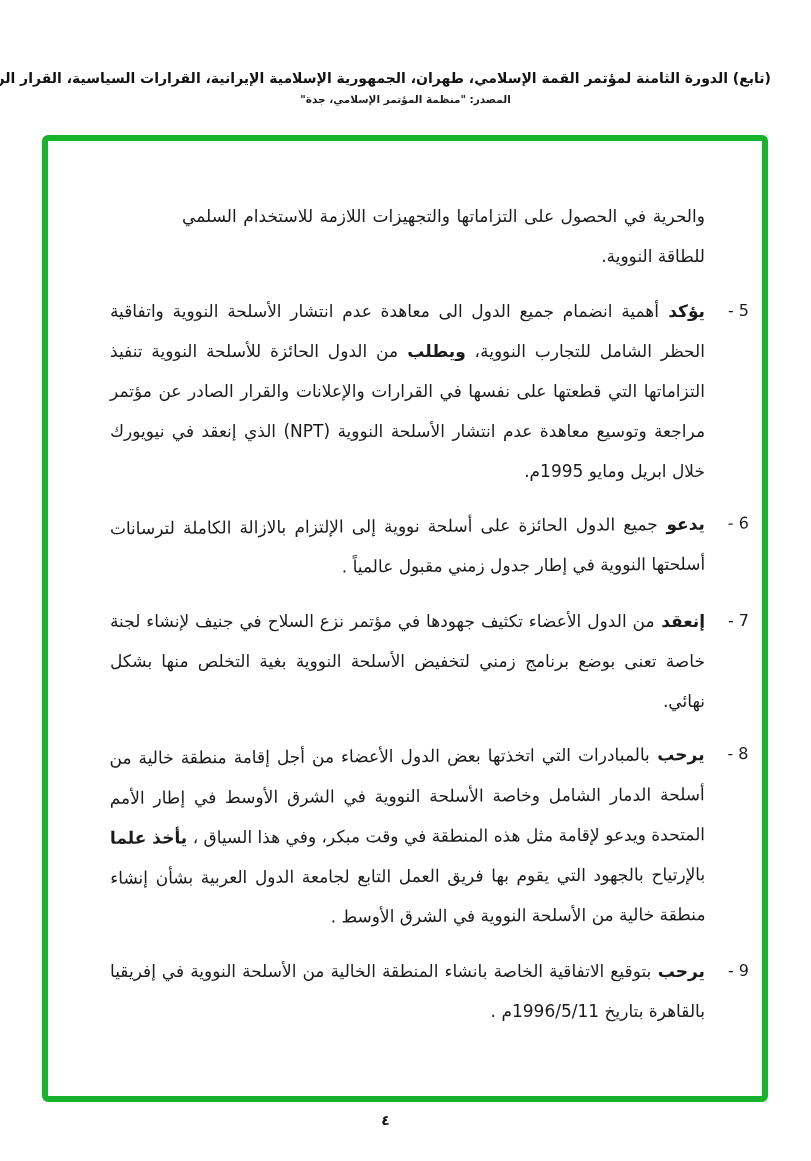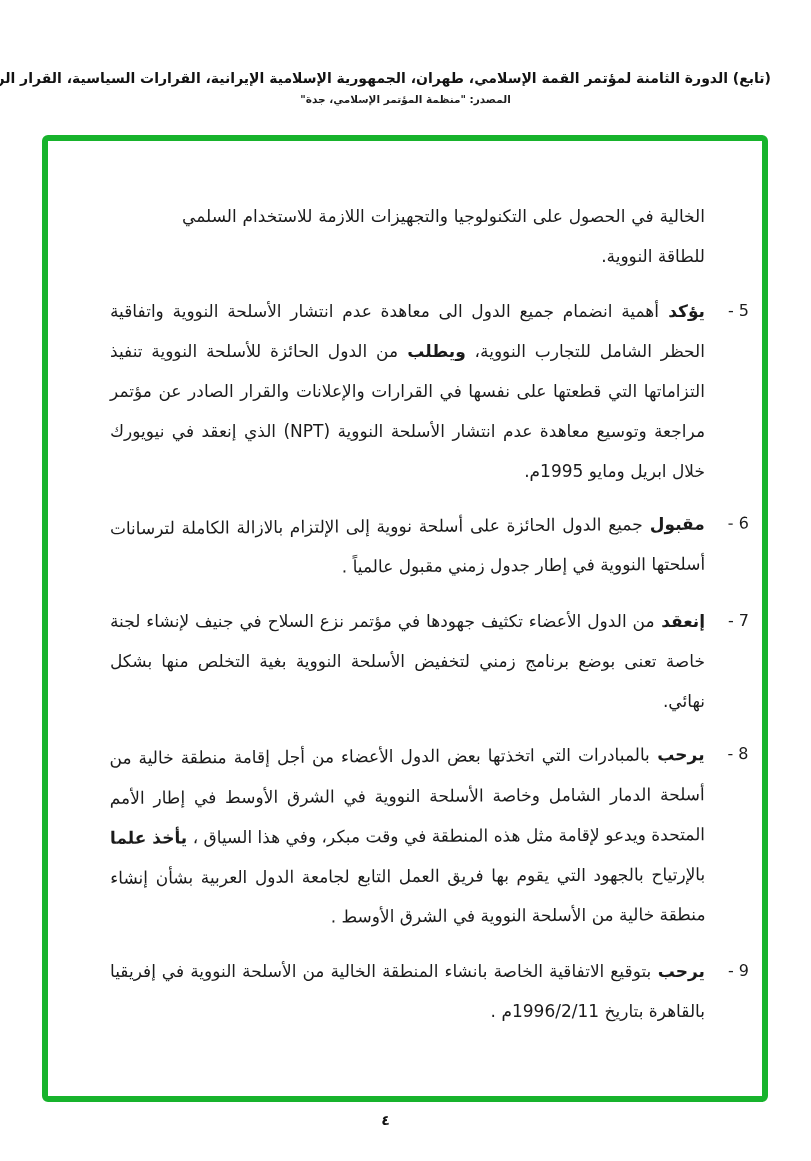--- a/index.html
+++ b/index.html
@@ -78,25 +78,25 @@
 <div class="page">
 
   <div class="header">
     <div class="title">(تابع) الدورة الثامنة لمؤتمر القمة الإسلامي، طهران، الجمهورية الإسلامية الإيرانية، القرارات السياسية، القرار الرقم ٨/٢١-س(ق.ا)</div>
     <div class="source">المصدر:  "منظمة المؤتمر الإسلامي، جدة"</div>
   </div>
 
   <div class="frame" style="border-color: rgb(23, 179, 44);"></div>
 
   <div class="doc">
-    <p class="intro">الخالية في الحصول على التكنولوجيا والتجهيزات اللازمة للاستخدام السلمي للطاقة النووية.</p>
+    <p class="intro">والحرية في الحصول على التزاماتها والتجهيزات اللازمة للاستخدام السلمي للطاقة النووية.</p>
     <div>
         <div class="item"><span class="num">5 -</span><span class="txt"><span class="b">يؤكد </span><span>أهمية انضمام جميع الدول الى معاهدة عدم انتشار الأسلحة النووية واتفاقية الحظر الشامل للتجارب النووية، </span><span class="b">ويطلب </span><span>من الدول الحائزة للأسلحة النووية تنفيذ التزاماتها التي قطعتها على نفسها في القرارات والإعلانات والقرار الصادر عن مؤتمر مراجعة وتوسيع معاهدة عدم انتشار الأسلحة النووية (NPT) الذي إنعقد في نيويورك خلال ابريل ومايو 1995م.</span></span></div>
-        <div class="item"><span class="num">6 -</span><span class="txt"><span class="b">مقبول </span><span>جميع الدول الحائزة على أسلحة نووية إلى الإلتزام بالازالة الكاملة لترسانات أسلحتها النووية في إطار جدول زمني مقبول عالمياً .</span></span></div>
+        <div class="item"><span class="num">6 -</span><span class="txt"><span class="b">يدعو </span><span>جميع الدول الحائزة على أسلحة نووية إلى الإلتزام بالازالة الكاملة لترسانات أسلحتها النووية في إطار جدول زمني مقبول عالمياً .</span></span></div>
         <div class="item"><span class="num">7 -</span><span class="txt"><span class="b">إنعقد </span><span>من الدول الأعضاء تكثيف جهودها في مؤتمر نزع السلاح في جنيف لإنشاء لجنة خاصة تعنى بوضع برنامج زمني لتخفيض الأسلحة النووية بغية التخلص منها بشكل نهائي.</span></span></div>
         <div class="item"><span class="num">8 -</span><span class="txt"><span class="b">يرحب </span><span>بالمبادرات التي اتخذتها بعض الدول الأعضاء من أجل إقامة منطقة خالية من أسلحة الدمار الشامل وخاصة الأسلحة النووية في الشرق الأوسط في إطار الأمم المتحدة ويدعو لإقامة مثل هذه المنطقة في وقت مبكر، وفي هذا السياق ، </span><span class="b">يأخذ علما </span><span>بالإرتياح بالجهود التي يقوم بها فريق العمل التابع لجامعة الدول العربية بشأن إنشاء منطقة خالية من الأسلحة النووية في الشرق الأوسط .</span></span></div>
-        <div class="item"><span class="num">9 -</span><span class="txt"><span class="b">يرحب </span><span>بتوقيع الاتفاقية الخاصة بانشاء المنطقة الخالية من الأسلحة النووية في إفريقيا بالقاهرة بتاريخ 1996/2/11م .</span></span></div>
+        <div class="item"><span class="num">9 -</span><span class="txt"><span class="b">يرحب </span><span>بتوقيع الاتفاقية الخاصة بانشاء المنطقة الخالية من الأسلحة النووية في إفريقيا بالقاهرة بتاريخ 1996/5/11م .</span></span></div>
       </div>
   </div>
 
   <div class="pageno">٤</div>
 
 </div>
 
 </body></html>

